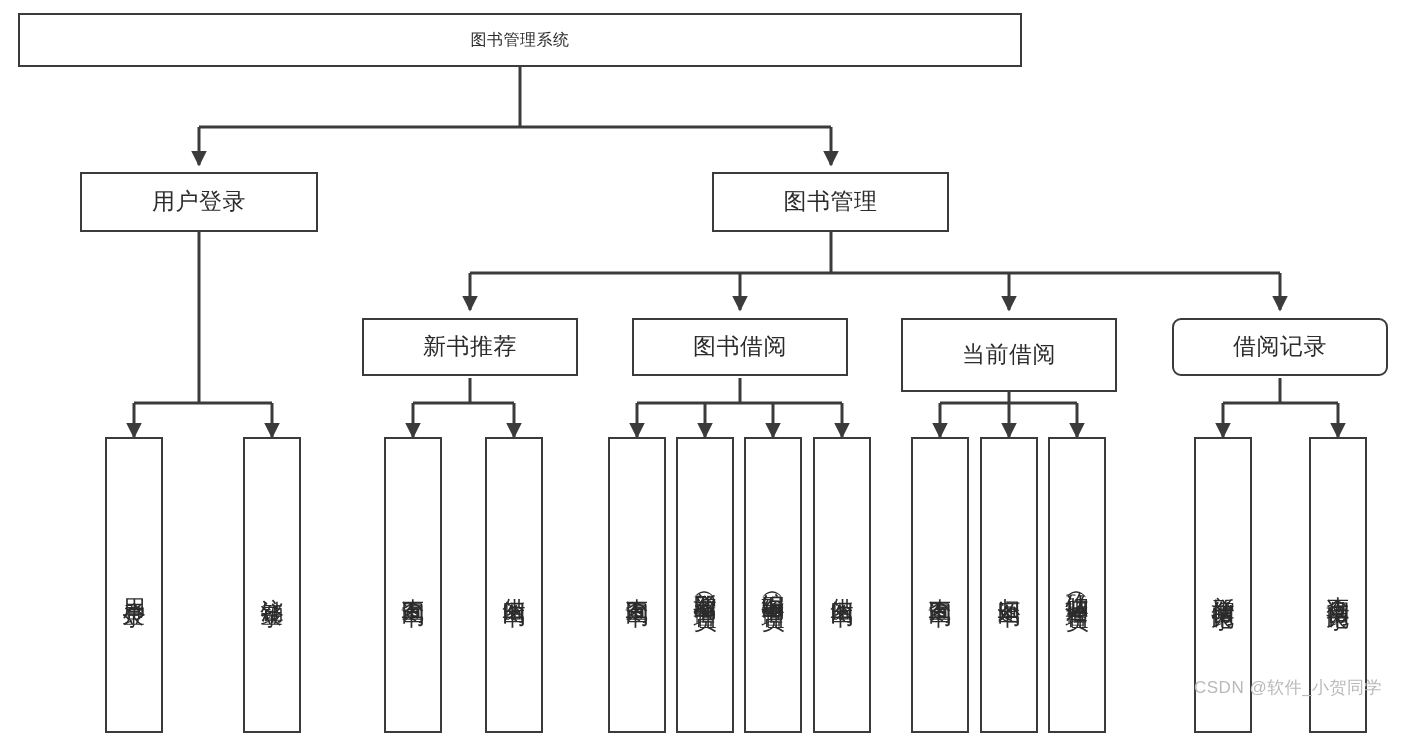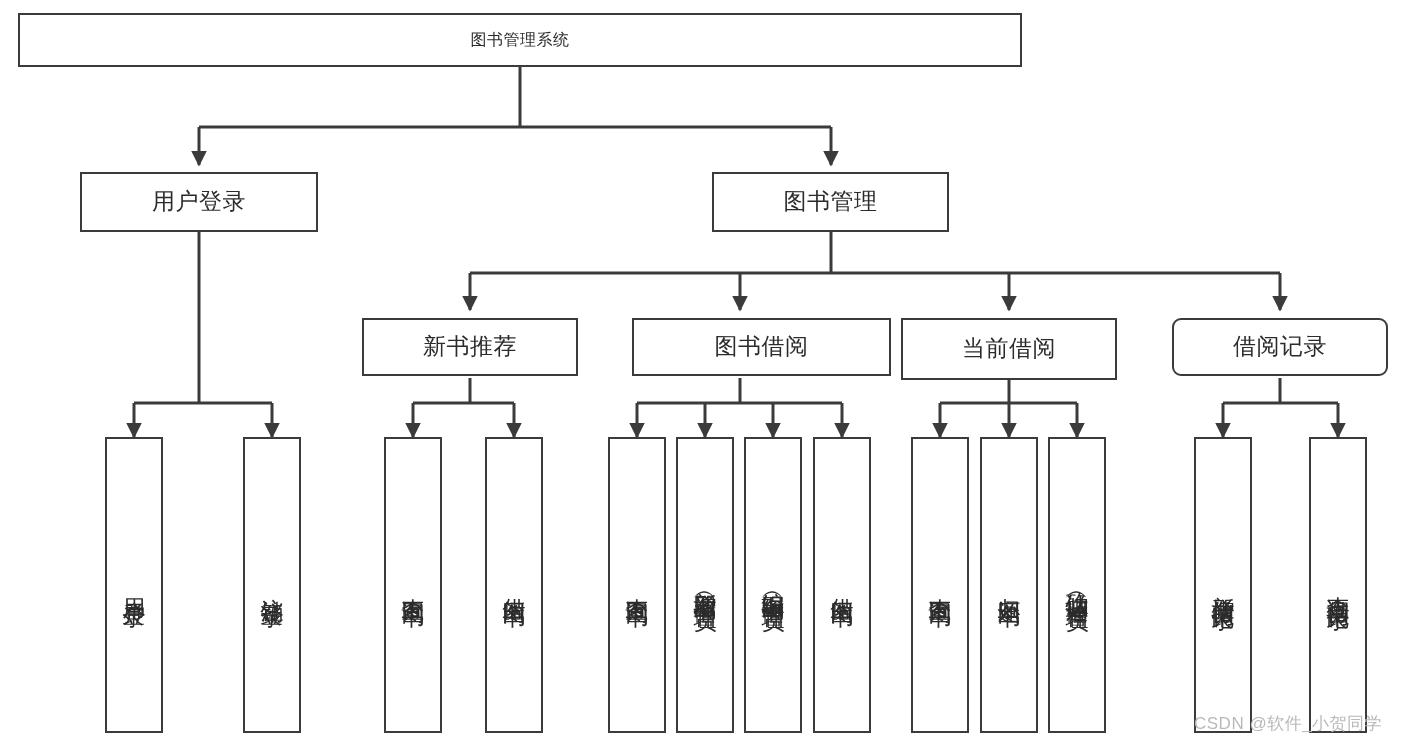--- a/index.html
+++ b/index.html
@@ -134,24 +134,24 @@
   <div class="node h" style="left:80px; top:172px; width:238px; height:60px;">
     <span class="label">用户登录</span>
   </div>
   <div class="node h" style="left:712px; top:172px; width:237px; height:60px;">
     <span class="label">图书管理</span>
   </div>
 
   <div class="node h" style="left:362px; top:318px; width:216px; height:58px;">
     <span class="label">新书推荐</span>
   </div>
-  <div class="node h" style="left:632px; top:318px; width:259px; height:58px;">
+  <div class="node h" style="left:632px; top:318px; width:216px; height:58px;">
     <span class="label">图书借阅</span>
   </div>
-  <div class="node h" style="left:901px; top:318px; width:216px; height:62px;">
+  <div class="node h" style="left:901px; top:318px; width:216px; height:74px;">
     <span class="label">当前借阅</span>
   </div>
   <div class="node h" style="left:1172px; top:318px; width:216px; height:58px;border-radius:9px;">
     <span class="label">借阅记录</span>
   </div>
 
   <div class="node v" style="left:105px; top:437px; width:58px; height:296px;">
     <span class="label">用户登录</span>
   </div>
   <div class="node v" style="left:243px; top:437px; width:58px; height:296px;">
@@ -188,15 +188,15 @@
     <span class="label">确认归还（管理员）</span>
   </div>
 
   <div class="node v" style="left:1194px; top:437px; width:58px; height:296px;">
     <span class="label">新增借阅记录</span>
   </div>
   <div class="node v" style="left:1309px; top:437px; width:58px; height:296px;">
     <span class="label">查询借阅记录</span>
   </div>
 
-  <div class="watermark" style="left:1194px; top:712px;">CSDN @软件_小贺同学</div>
+  <div class="watermark" style="left:1194px; top:676px;">CSDN @软件_小贺同学</div>
 
 </div>
 
 </body></html>

